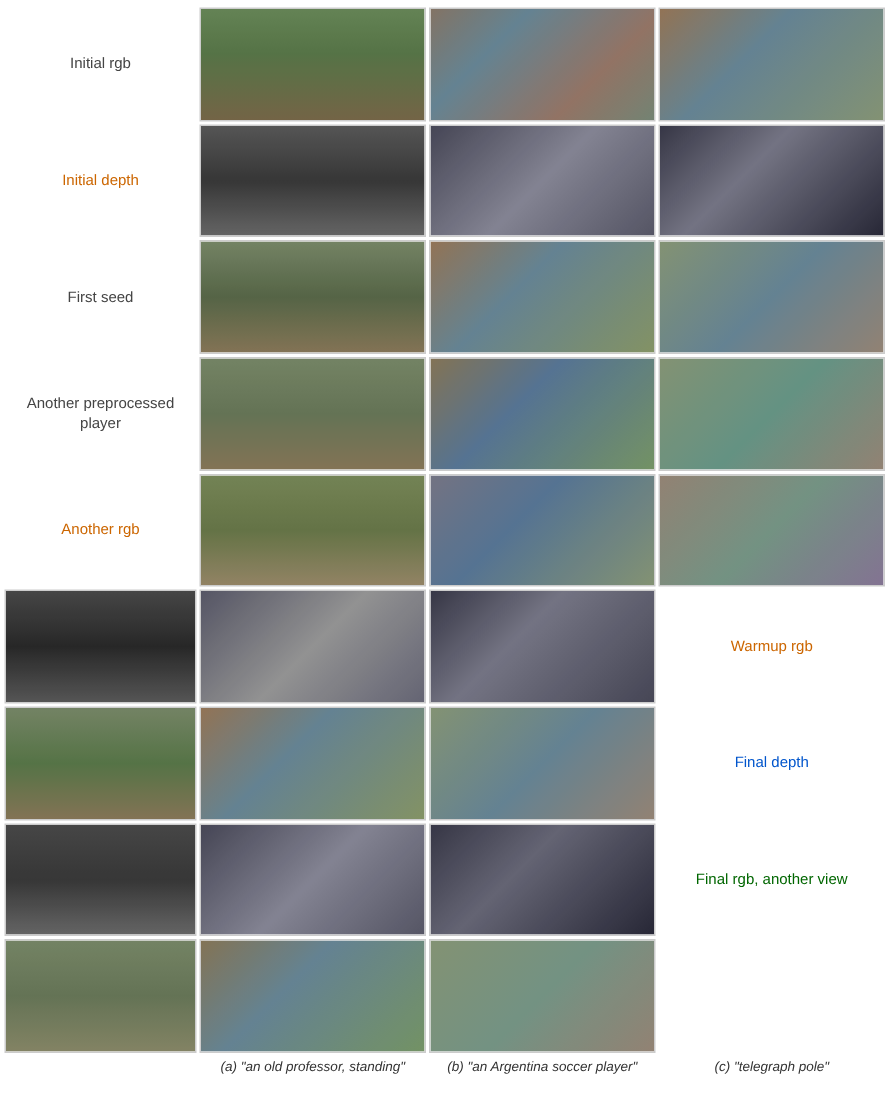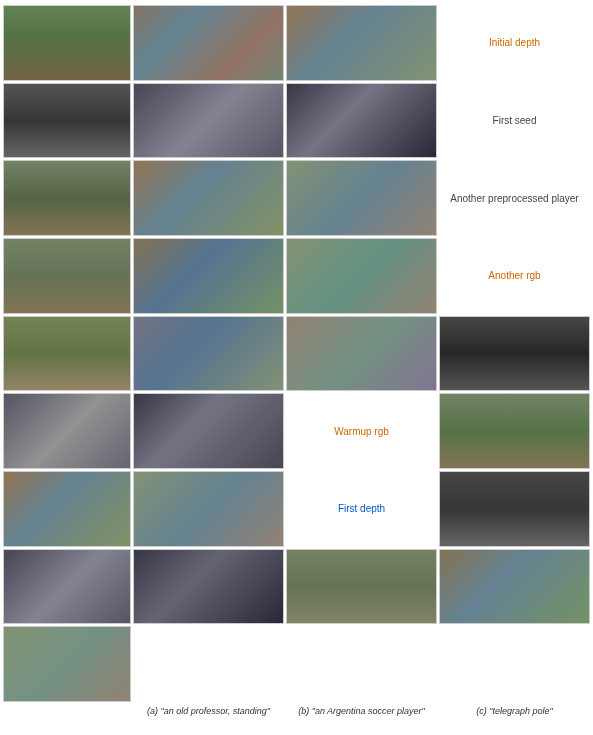--- a/index.html
+++ b/index.html
@@ -106,20 +106,21 @@
     
     .r9c1 { background: linear-gradient(180deg, #7a8a6a 0%, #6a7a5a 50%, #8a8a6a 100%); }
     .r9c2 { background: linear-gradient(135deg, #8a7a5a 0%, #6a8a9a 40%, #7a9a6a 100%); }
     .r9c3 { background: linear-gradient(135deg, #8a9a7a 0%, #7a9a8a 50%, #9a8a7a 100%); }
   </style>
 </head>
 <body>
 
 <div class="container">
   <div class="grid" id="image-grid">
+  <div class="row-label" style="color: rgb(68, 68, 68);">Initial rgb</div>
       <div class="img-cell">
         <div class="img-sim r1c1">
           <div style="position: absolute; top: 0px; left: 0px; width: 100%; height: 100%; background: rgba(0, 0, 0, 0.05);"></div>
         </div>
       </div>
       <div class="img-cell">
         <div class="img-sim r1c2">
           <div style="position: absolute; top: 0px; left: 0px; width: 100%; height: 100%; background: rgba(0, 0, 0, 0.05);"></div>
         </div>
       </div>
@@ -216,36 +217,37 @@
       <div class="img-cell">
         <div class="img-sim r7c2">
           <div style="position: absolute; top: 0px; left: 0px; width: 100%; height: 100%; background: rgba(0, 0, 0, 0.05);"></div>
         </div>
       </div>
       <div class="img-cell">
         <div class="img-sim r7c3">
           <div style="position: absolute; top: 0px; left: 0px; width: 100%; height: 100%; background: rgba(0, 0, 0, 0.05);"></div>
         </div>
       </div>
-      <div class="row-label" style="color: rgb(0, 85, 204);">First depth</div>
+      <div class="row-label" style="color: rgb(0, 85, 204);">Final depth</div>
       <div class="img-cell">
         <div class="img-sim r8c1">
           <div style="position: absolute; top: 0px; left: 0px; width: 100%; height: 100%; background: rgba(0, 0, 0, 0.05);"></div>
         </div>
       </div>
       <div class="img-cell">
         <div class="img-sim r8c2">
           <div style="position: absolute; top: 0px; left: 0px; width: 100%; height: 100%; background: rgba(0, 0, 0, 0.05);"></div>
         </div>
       </div>
       <div class="img-cell">
         <div class="img-sim r8c3">
           <div style="position: absolute; top: 0px; left: 0px; width: 100%; height: 100%; background: rgba(0, 0, 0, 0.05);"></div>
         </div>
       </div>
+      <div class="row-label" style="color: rgb(0, 102, 0);">Final rgb, another view</div>
       <div class="img-cell">
         <div class="img-sim r9c1">
           <div style="position: absolute; top: 0px; left: 0px; width: 100%; height: 100%; background: rgba(0, 0, 0, 0.05);"></div>
         </div>
       </div>
       <div class="img-cell">
         <div class="img-sim r9c2">
           <div style="position: absolute; top: 0px; left: 0px; width: 100%; height: 100%; background: rgba(0, 0, 0, 0.05);"></div>
         </div>
       </div>

